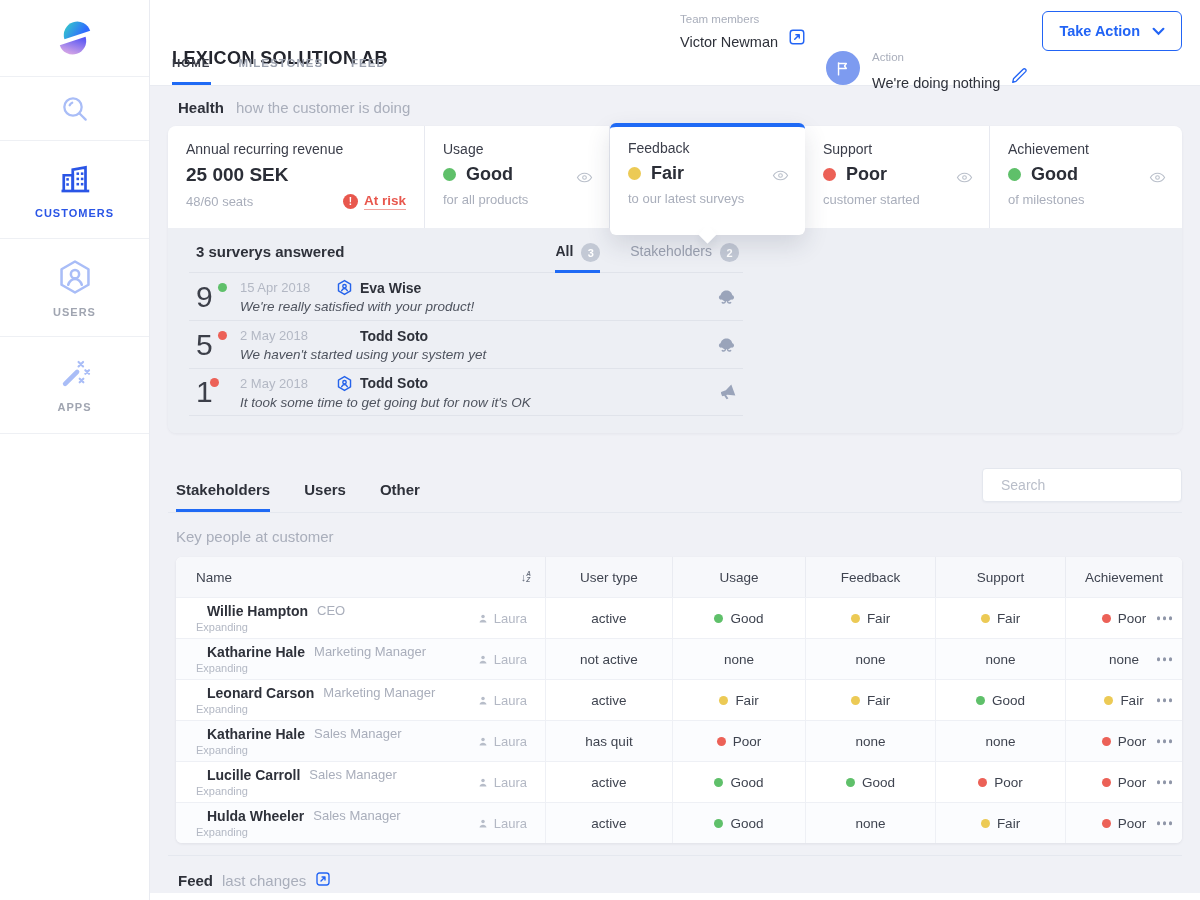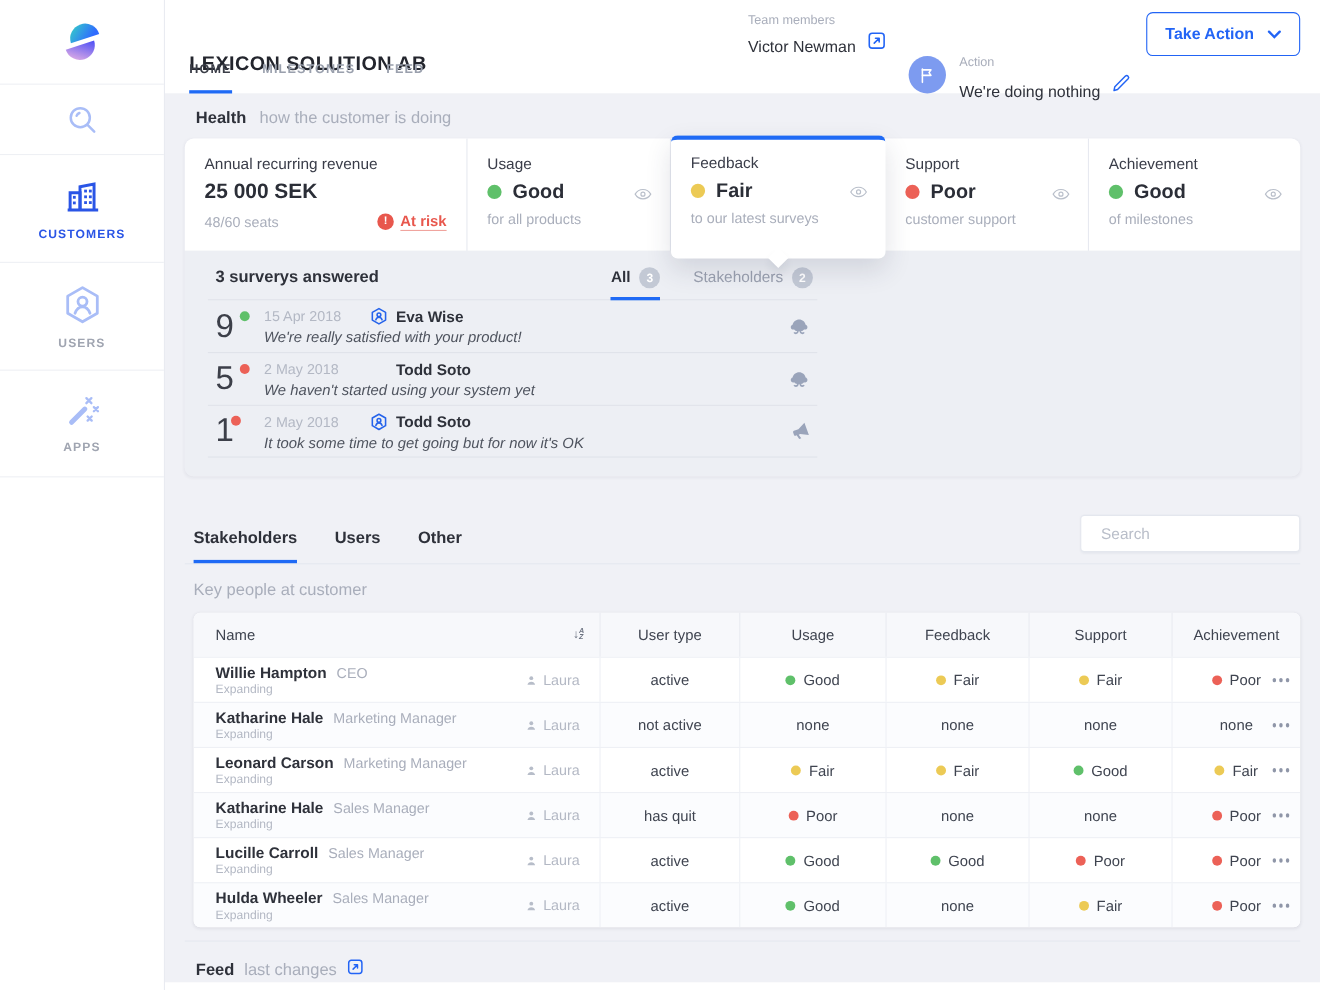--- a/index.html
+++ b/index.html
@@ -121,21 +121,21 @@
   .thead > div { border-left:1px solid #e9ebf1; height:100%; display:flex; align-items:center; justify-content:center; }
   .thead > .col-name { border-left:none; justify-content:space-between; padding:0 14px 0 20px; }
   .sort-ico { display:flex; align-items:center; color:#6b7280; cursor:pointer; }
   .sort-ico .arr { font-size:11px; }
   .sort-ico .az { display:flex; flex-direction:column; font-size:6.5px; line-height:6.5px; font-weight:bold; }
 
   .trow { height:41px; border-top:1px solid #eef0f5; align-items:stretch; cursor:pointer; }
   .trow:nth-of-type(odd) { background:#fbfcfe; }
   .trow > div { border-left:1px solid #eef0f5; display:flex; align-items:center; justify-content:center; font-size:13.5px; color:#3f4450; }
   .trow > .col-name { border-left:none; position:relative; flex-direction:column; align-items:flex-start; justify-content:center; padding-left:20px; }
-  .nm-line { display:flex; align-items:flex-end; }
+  .nm-line { display:flex; align-items:flex-start;margin-left:11px; }
   .nm { font-size:14px; font-weight:bold; color:#2e313a; }
   .role { font-size:13px; color:#a9aebb; margin-left:9px; }
   .seg { font-size:11px; color:#b3b8c4; margin-top:2px; }
   .owner { position:absolute; right:18px; top:50%; transform:translateY(-50%); display:flex; align-items:center; gap:5px; font-size:13px; color:#b3b8c4; }
   .st-cell { display:flex; align-items:center; gap:7px; }
   .st-dot { width:9px; height:9px; border-radius:50%; }
   .col-ach { position:relative; }
   .menu-dots { position:absolute; right:10px; top:50%; transform:translateY(-50%); display:flex; gap:2.5px; cursor:pointer; }
   .menu-dots i { width:3.5px; height:3.5px; border-radius:50%; background:#8f96a8; }
 
@@ -302,21 +302,21 @@
           </div>
 
           <div class="card-spacer"></div>
 
           <div class="hcard card-support b-right">
             <div class="hc-label">Support</div>
             <div class="hc-valrow">
               <span class="hc-dot" style="background: rgb(236, 97, 87);"></span>
               <span class="hc-value">Poor</span>
             </div>
-            <div class="hc-sub">customer support</div>
+            <div class="hc-sub">customer started</div>
             <span class="hc-eye">
               <svg width="17" height="13" viewBox="0 0 24 16" fill="none" stroke="#b9bfca" stroke-width="1.5">
                 <path d="M2 8s3.5-6 10-6 10 6 10 6-3.5 6-10 6S2 8 2 8z"></path>
                   <circle cx="12" cy="8" r="2.6"></circle>
               </svg>
             </span>
           </div>
 
           <div class="hcard card-achieve">
             <div class="hc-label">Achievement</div>

